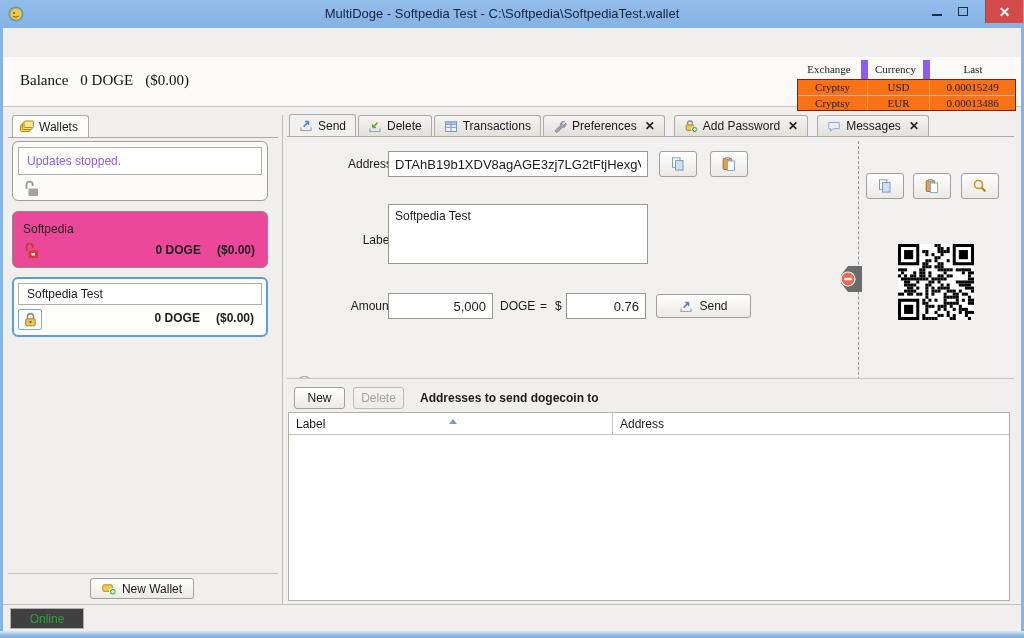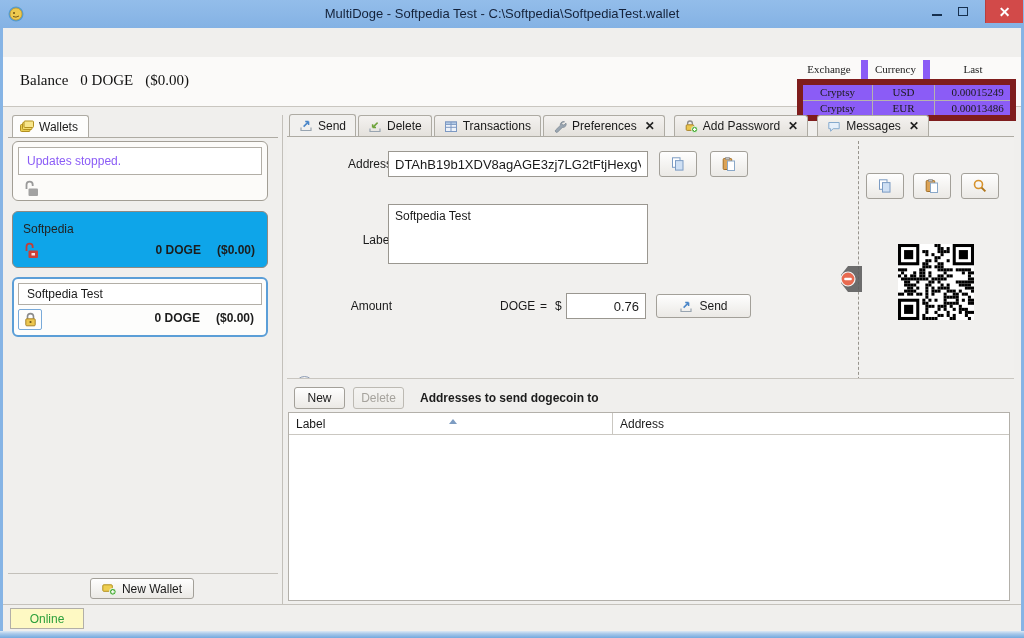--- a/index.html
+++ b/index.html
@@ -26,36 +26,36 @@
   .menu-item { padding:0 9px; font-size:12px; line-height:28px; cursor:default; }
 
   
   #header { position:absolute; left:3px; top:57px; width:1018px; height:50px; background:#fbfaf9; border-bottom:1px solid #c9c6c0;font-family:Liberation Serif, serif; }
   #balance { position:absolute; left:17px; top:15px; font-size:15px; color:#111; }
   #balance span { margin-right:12px; }
   #ticker { position:absolute; left:794px; top:3px; width:219px; font-size:11px; }
   .tick-head { display:grid; grid-template-columns:71px 62px 86px; height:19px; }
   .tick-head div { text-align:center; line-height:19px; border-right:7px solid #8b5cf6; }
   .tick-head div:last-child { border-right:none; }
-  .tick-body { border:6px solid #7f1d1d; background:#8b5cf6; }
+  .tick-body { border:1px solid #7f1d1d; background:#f97316; }
   .tick-row { display:grid; grid-template-columns:70px 62px 85px; height:15px; }
   .tick-row + .tick-row { border-top:1px solid #b6b3ad; }
   .tick-row div { text-align:center; line-height:14px; border-right:1px solid #b6b3ad; }
   .tick-row div:last-child { border-right:none;text-align:center; }
 
   
   #left-panel { position:absolute; left:8px; top:115px; width:270px; height:489px; }
   #v-divider { position:absolute; left:282px; top:115px; width:1px; height:489px; background:#c3c0ba; }
   #wallets-tab { position:absolute; left:4px; top:0; height:22px; padding:0 10px 0 7px; background:#fdfdfc; border:1px solid #aeaba3; border-bottom:none; border-radius:3px 3px 0 0; display:flex; align-items:center; gap:5px; font-size:12px; z-index:2; }
   #wallets-panel-line { position:absolute; left:0; top:22px; width:270px; height:1px; background:#aeaba3; }
   .wallet-card { position:absolute; left:4px; width:256px; border-radius:6px; }
   #status-card { top:26px; height:60px; background:#fcfbf9; border:1px solid #a29e95; }
   #status-msg-box { position:absolute; left:5px; top:5px; right:5px; height:28px; background:#fff; border:1px solid #b2aea6; line-height:26px; padding-left:8px; font-size:12px; color:#8b5cf6; }
   #status-lock { position:absolute; left:10px; top:38px; width:18px; height:17px; }
-  #wallet-card-0 { top:96px; height:57px; background:#0ea5e9; border:1px solid #8d8a83; }
+  #wallet-card-0 { top:96px; height:57px; background:#ec4899; border:1px solid #8d8a83; }
   #wallet-card-1 { top:162px; height:60px; width:256px; background:#fdfdfc; border:2px solid #5b9ed7; }
   .wname { position:absolute; left:10px; top:10px; font-size:12px; color:#222; }
   .wname-box { position:absolute; left:4px; top:4px; right:4px; height:22px; border:1px solid #b2aea6; background:#fff; line-height:20px; padding-left:8px; font-size:12px; }
   .wlock { position:absolute; left:10px; bottom:8px; width:18px; height:17px; }
   .wlock-box { position:absolute; left:4px; bottom:5px; width:24px; height:21px; border:1px solid #79aad9; border-radius:2px; background:#fdfdfc; display:flex; align-items:center; justify-content:center; }
   .wamounts { position:absolute; right:12px; bottom:10px; font-size:12px; font-weight:bold; color:#1c1c1c; }
   .wamounts .amt { margin-right:16px; }
   #left-sep { position:absolute; left:0; top:458px; width:270px; height:1px; background:#c3c0ba; }
   #new-wallet-btn { position:absolute; left:82px; top:463px; width:104px; height:21px; font-size:12px; gap:5px; }
 
@@ -92,21 +92,21 @@
   #addr-title { position:absolute; left:133px; top:12px; font-size:12px; font-weight:600; color:#1c1c1c; }
   #addr-table { position:absolute; left:1px; top:297px; width:722px; height:189px; background:#fff; border:1px solid #b3b0aa; }
   #addr-thead { position:relative; height:22px; border-bottom:1px solid #cac7c1; }
   .th { position:absolute; top:0; height:22px; line-height:22px; font-size:12px; padding-left:7px; }
   #th-label { left:0; width:324px; border-right:1px solid #cac7c1; }
   #th-address { left:324px; right:0; }
   #sort-arrow { position:absolute; left:160px; top:6px; width:0; height:0; border-left:4px solid transparent; border-right:4px solid transparent; border-bottom:5px solid #7d9cc2; }
 
   
   #statusbar { position:absolute; left:3px; top:604px; width:1018px; height:27px; background:#f0efed; border-top:1px solid #c5c2bc; }
-  #online-box { position:absolute; left:7px; top:3px; width:74px; height:21px; background:#fef9c3; border:1px solid #b2afa8; color:#2da03c; font-size:12px; display:flex; align-items:center; justify-content:center; }
+  #online-box { position:absolute; left:7px; top:3px; width:74px; height:21px; background:#404040; border:1px solid #b2afa8; color:#2da03c; font-size:12px; display:flex; align-items:center; justify-content:center; }
 
   svg { display:block; }
 </style>
 </head>
 <body>
 
 <div id="app">
 
   <div id="titlebar">
     <svg id="app-icon" viewBox="0 0 16 16">
@@ -280,20 +280,21 @@
           <rect x="2.2" y="2.5" width="8.5" height="11" rx="1" fill="#dca356" stroke="#a06d24"></rect>
           <rect x="4.7" y="1.3" width="3.6" height="2.4" fill="#c0c0c0" stroke="#8a8a8a" stroke-width="0.6"></rect>
           <rect x="6.5" y="5" width="7" height="9.5" fill="#fff" stroke="#8aa8c8"></rect>
         </svg>
       </div>
 
       <div class="flabel" style="top:96px;">Label</div>
       <textarea id="label-area" class="input" style="">Softpedia Test</textarea>
 
       <div class="flabel" style="top:162px;">Amount</div>
+      <input id="amount-input" class="input" value="5,000" style="">
       <span class="inline-lbl" style="left:213px;">DOGE</span>
       <span class="inline-lbl" style="left:253px;">=</span>
       <span class="inline-lbl" style="left:268px;">$</span>
       <input id="fiat-input" class="input" value="0.76" style="">
       <div id="send-btn" class="btn">
         <svg width="14" height="13" viewBox="0 0 14 13">
           <path d="M2 8.5 V11.5 H12 V8.5" fill="none" stroke="#98a4b0" stroke-width="1.2"></path>
           <path d="M4.6 7.6 L9.6 2.6 M9.6 2.6 V6 M9.6 2.6 H6.2" fill="none" stroke="#4a86c8" stroke-width="1.5"></path>
         </svg>
         <span>Send</span>

